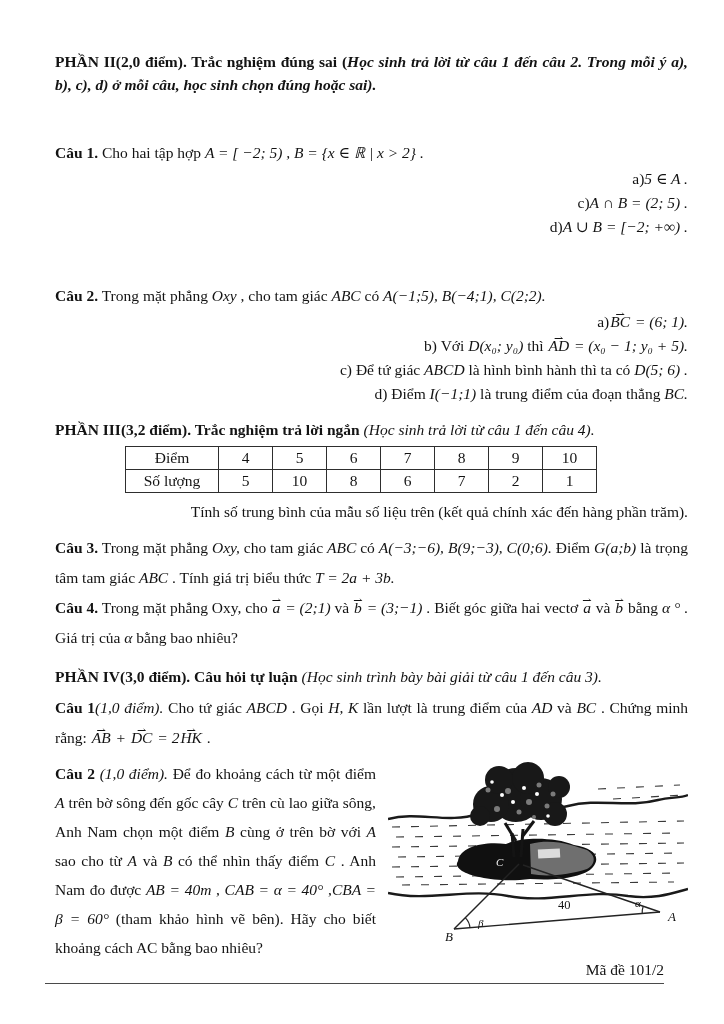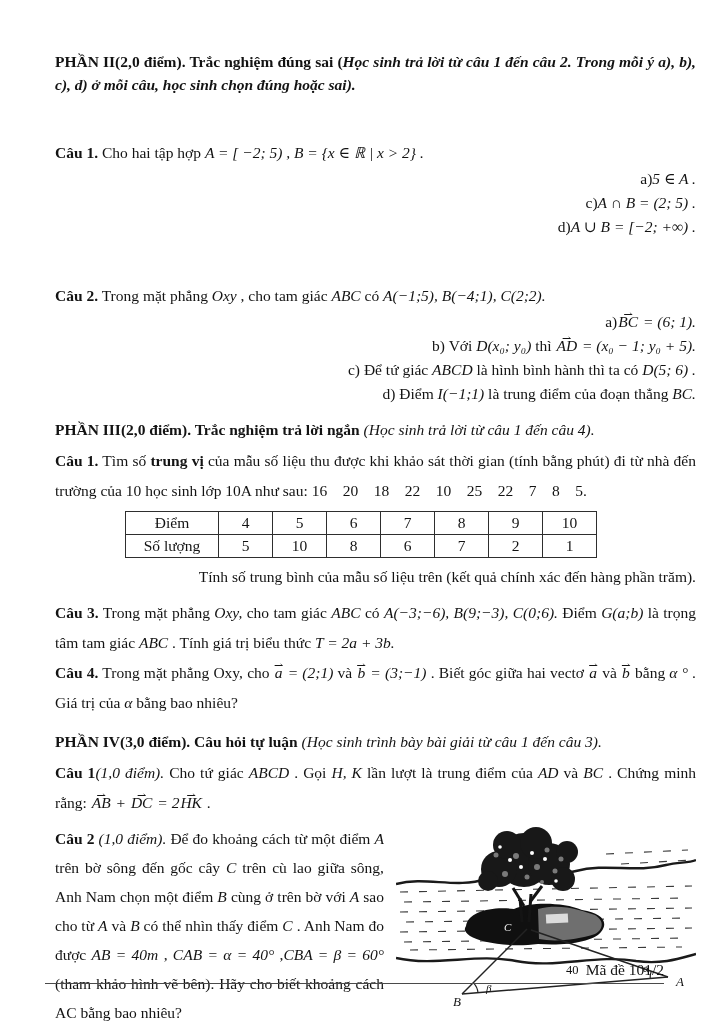--- a/index.html
+++ b/index.html
@@ -1,18 +1,18 @@
 <!DOCTYPE html>
 <html><head>
 <meta charset="utf-8">
 <style>
   html,body{margin:0;padding:0;background:#e8e8e8;}
   .page{
     width:724px;height:1024px;background:#ffffff;margin:0 auto;position:relative;
-    box-sizing:border-box;padding:50px 28px 0 55px;
+    box-sizing:border-box;padding:50px 36px 0 55px;
     font-family:"Liberation Serif","DejaVu Serif",serif;
     color:#131313;font-size:15.5px;
   }
   p{margin:0;text-align:right;}
   .just{text-align:justify;}
   .b{font-weight:bold;}
   .i{font-style:italic;}
   .bi{font-weight:bold;font-style:italic;}
   .m{font-style:italic;}
   .head{font-weight:bold;line-height:23px;margin-bottom:5px;}
@@ -57,23 +57,22 @@
   <p class="qline just"><span class="b">Câu 2.</span><span> Trong mặt phẳng </span><span class="m">Oxy</span><span> , cho tam giác </span><span class="m">ABC</span><span> có </span><span class="m">A(−1;5), B(−4;1), C(2;2).</span></p>
 
   <div class="opts">
     <p class="opt"><span class="optlbl">a)</span><span class="vec">BC</span><span class="m"> = (6; 1).</span></p>
     <p class="opt"><span class="optlbl">b)</span><span> Với </span><span class="m">D(x₀; y₀)</span><span> thì </span><span class="vec">AD</span><span class="m"> = (x₀ − 1; y₀ + 5).</span></p>
     <p class="opt"><span class="optlbl">c)</span><span> Để tứ giác </span><span class="m">ABCD</span><span> là hình bình hành thì ta có </span><span class="m">D(5; 6) .</span></p>
     <p class="opt"><span class="optlbl">d)</span><span> Điểm </span><span class="m">I(−1;1)</span><span> là trung điểm của đoạn thẳng </span><span class="m">BC.</span></p>
   </div>
 
   <div class="sec3">
-    <p class="head just mt12"><span class="b">PHẦN III(2,0 điểm). Trắc nghiệm trả lời ngắn </span><span class="i" style="font-weight:normal">(Học sinh trả lời từ câu 1 đến câu 4).</span></p>
+    <p class="head just mt12"><span class="b">PHẦN III(3,2 điểm). Trắc nghiệm trả lời ngắn </span><span class="i" style="font-weight:normal">(Học sinh trả lời từ câu 1 đến câu 4).</span></p>
 
-    <p class="para just"><span class="b">Câu 1.</span><span> Tìm số </span><span class="b">trung vị</span><span> của mẫu số liệu thu được khi khảo sát thời gian (tính bằng phút) đi từ nhà đến trường của 10 học sinh lớp 10A như sau:  </span><span class="pre">16    20    18    22    10    25    22    7    8    5.</span></p>
 
 
     <table class="tbl">
       <tbody>
           <tr>
         <td class="c0">Điểm</td>
         <td class="cn">4</td>
         <td class="cn">5</td>
         <td class="cn">6</td>
         <td class="cn">7</td>

